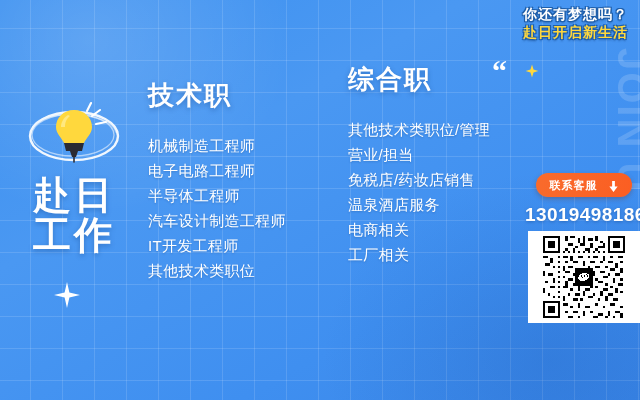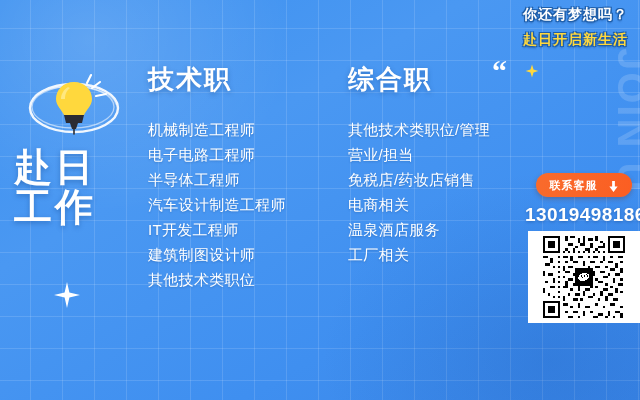--- a/index.html
+++ b/index.html
@@ -66,21 +66,20 @@
   }
   .headline-l1 {
     font-size: 14px;
     font-weight: bold;
     color: #ffffff;
     letter-spacing: 1px;
     text-shadow:
       -1.3px -1.3px 0 #1f5ea8, 1.3px -1.3px 0 #1f5ea8,
       -1.3px  1.3px 0 #1f5ea8, 1.3px  1.3px 0 #1f5ea8,
        0 2px 2px rgba(10,50,110,0.5);
-    margin-bottom: 7px;
   }
   .headline-l2 {
     font-size: 14px;
     font-weight: bold;
     color: #ffd83d;
     letter-spacing: 1px;
     text-shadow:
       -1.3px -1.3px 0 #1f5ea8, 1.3px -1.3px 0 #1f5ea8,
       -1.3px  1.3px 0 #1f5ea8, 1.3px  1.3px 0 #1f5ea8,
        0 2px 2px rgba(10,50,110,0.5);
@@ -110,23 +109,23 @@
     left: 54px;
     top: 282px;
     width: 26px; height: 26px;
     color: #ffffff;
   }
 
   
   .brand {
     position: absolute;
     left: 14px;
-    top: 68px;
+    top: 96px;
     width: 120px;
-    text-align: left;
+    text-align: center;
   }
   .bulb-wrap {
     position: relative;
     width: 112px;
     height: 72px;
     margin: 0 auto 8px auto;
   }
   .bulb-wrap svg { display: block; }
   .brand-title {
     font-size: 38px;
@@ -135,21 +134,21 @@
     line-height: 1.04;
     letter-spacing: 3px;
     text-shadow: 0 2px 5px rgba(12,55,120,0.35);
   }
 
   
   .col {
     position: absolute;
     top: 62px;
   }
-  .col-tech { left: 148px; width: 190px; }
+  .col-tech { left: 148px; width: 190px; margin-top: 16px; }
   .col-general { left: 348px; width: 190px; }
 
   .col-head {
     font-size: 26px;
     font-weight: bold;
     color: #ffffff;
     letter-spacing: 2px;
     margin-bottom: 20px;
     text-shadow: 0 2px 5px rgba(12,55,120,0.35);
   }
@@ -268,33 +267,32 @@
   </div>
 
   <div class="col col-tech">
     <div class="col-head">技术职</div>
     <ul class="col-list">
       <li>机械制造工程师</li>
       <li>电子电路工程师</li>
       <li>半导体工程师</li>
       <li>汽车设计制造工程师</li>
       <li>IT开发工程师</li>
-      <li>建筑制图设计师</li>
       <li>其他技术类职位</li>
     </ul>
   </div>
 
   <div class="col col-general">
     <div class="col-head">综合职</div>
     <ul class="col-list">
       <li>其他技术类职位/管理</li>
       <li>营业/担当</li>
       <li>免税店/药妆店销售</li>
+      <li>温泉酒店服务</li>
       <li>电商相关</li>
-      <li>温泉酒店服务</li>
       <li>工厂相关</li>
     </ul>
   </div>
 
   <div class="contact-btn">
     <span class="contact-btn-label">联系客服</span>
     <span class="arrow-down">
       <svg viewBox="0 0 24 26" width="11" height="13" aria-hidden="true">
         <path fill="currentColor" d="M9 1 H15 V13 H21 L12 25 L3 13 H9 Z"></path>
       </svg>

